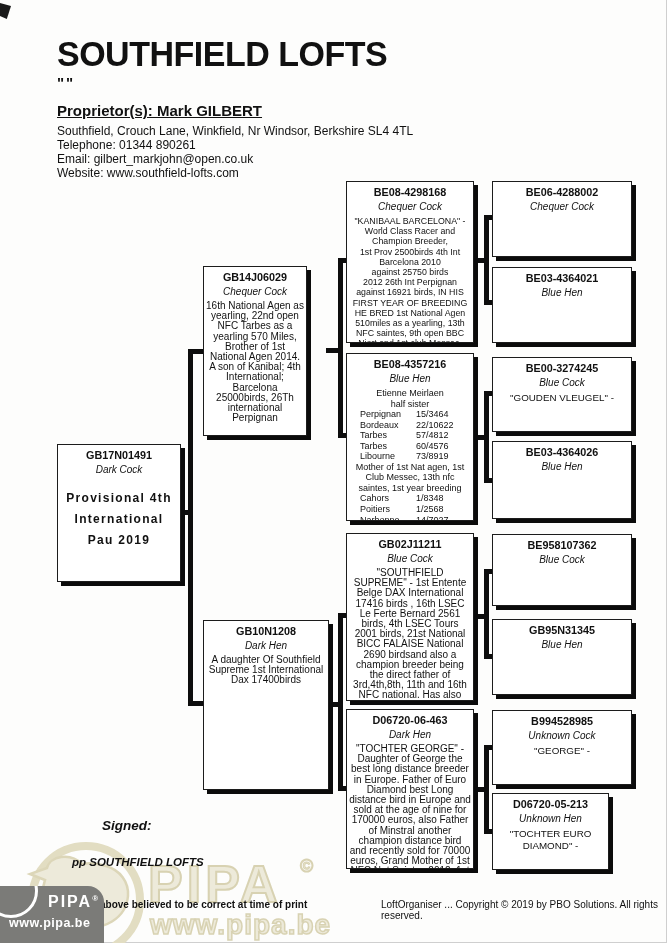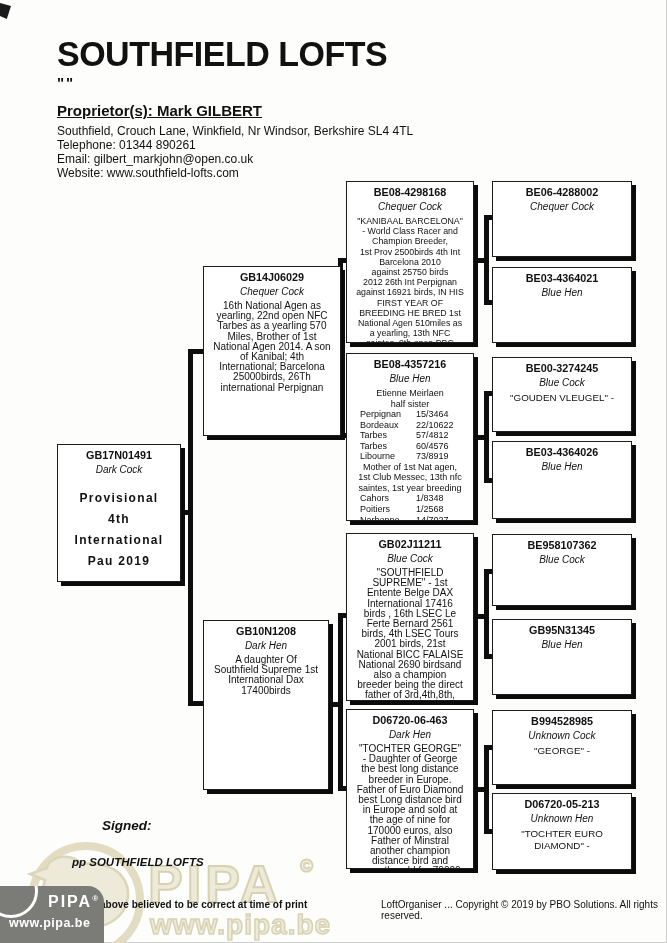--- a/index.html
+++ b/index.html
@@ -10,21 +10,21 @@
   .mark-tl{position:absolute;left:0;top:3px;width:11px;height:16px;background:#1a1a1a;
            clip-path:polygon(0 0,100% 18%,62% 100%,0 82%);z-index:6;}
   
   .hdr{position:absolute;left:57px;top:34px;z-index:3;}
   .title{font-size:34px;font-weight:bold;letter-spacing:-.5px;transform:scaleY(1.04);transform-origin:left top;}
   .tmarks{font-size:15px;font-weight:bold;letter-spacing:2px;margin-top:1px;}
   .prop{font-size:15px;font-weight:bold;text-decoration:underline;margin-top:11px;}
   .contact{font-size:12px;margin-top:5px;line-height:14px;}
   
   .pbox{position:absolute;background:#fff;border:1.5px solid #1c1c1c;box-shadow:4px 4px 0 0 #0b0b0b;
-        padding:4px 9px 2px;text-align:center;overflow:hidden;z-index:2;box-sizing:border-box;}
+        padding:4px 2px 2px;text-align:center;overflow:hidden;z-index:2;box-sizing:border-box;}
   .ring{font-size:10.8px;font-weight:bold;line-height:13px;}
   .sex{font-size:10px;font-style:italic;line-height:12px;margin:2px 0 3px;}
   .notes{font-size:10px;line-height:10.2px;}
   .nline{font-size:8.8px;line-height:10.2px;}
   .bigline{font-size:12px;font-weight:bold;letter-spacing:1.3px;line-height:21px;}
   .bigwrap{margin-top:12px;}
   .info{font-size:9px;line-height:10.5px;}
   .racegrid{display:grid;grid-template-columns:60px 52px;justify-content:center;column-gap:4px;
             font-size:9px;line-height:10.6px;}
   .racegrid .rn{text-align:left;padding-left:8px;}
@@ -116,21 +116,21 @@
 
   <div class="pbox" style="left:57px;top:444px;width:124px;height:138px">
     <div class="ring">GB17N01491</div>
     <div class="sex">Dark Cock</div>
     <div class="bigwrap">
       <div class="bigline">Provisional 4th</div>
       <div class="bigline">International Pau 2019</div>
     </div>
   </div>
 
-  <div class="pbox" style="left:203px;top:266px;width:138px;height:170px">
+  <div class="pbox" style="left:203px;top:266px;width:104px;height:170px">
     <div class="ring">GB14J06029</div>
     <div class="sex">Chequer Cock</div>
     <div class="notes">16th National Agen as yearling, 22nd open NFC Tarbes as a yearling 570 Miles,  Brother of 1st National Agen 2014. A son of Kanibal; 4th International; Barcelona 25000birds, 26Th international Perpignan</div>
   </div>
   <div class="pbox" style="left:203px;top:620px;width:126px;height:170px">
     <div class="ring">GB10N1208</div>
     <div class="sex">Dark Hen</div>
     <div class="notes">A daughter Of Southfield Supreme 1st International Dax 17400birds</div>
   </div>
 
@@ -212,21 +212,21 @@
   <div class="pbox" style="left:492px;top:619px;width:140px;height:76px">
     <div class="ring">GB95N31345</div>
     <div class="sex">Blue Hen</div>
     <div class="name"></div>
   </div>
   <div class="pbox" style="left:492px;top:710px;width:140px;height:75px">
     <div class="ring">B994528985</div>
     <div class="sex">Unknown Cock</div>
     <div class="name">"GEORGE" -</div>
   </div>
-  <div class="pbox" style="left:492px;top:793px;width:140px;height:77px">
+  <div class="pbox" style="left:492px;top:793px;width:117px;height:77px">
     <div class="ring">D06720-05-213</div>
     <div class="sex">Unknown Hen</div>
     <div class="name">"TOCHTER EURO DIAMOND" -</div>
   </div>
 
   <div class="signed">Signed:</div>
   <div class="pp">pp SOUTHFIELD LOFTS</div>
   <div class="disc">All details above believed to be correct at time of print</div>
   <div class="copy">LoftOrganiser ... Copyright © 2019 by PBO Solutions. All rights reserved.</div>
 

